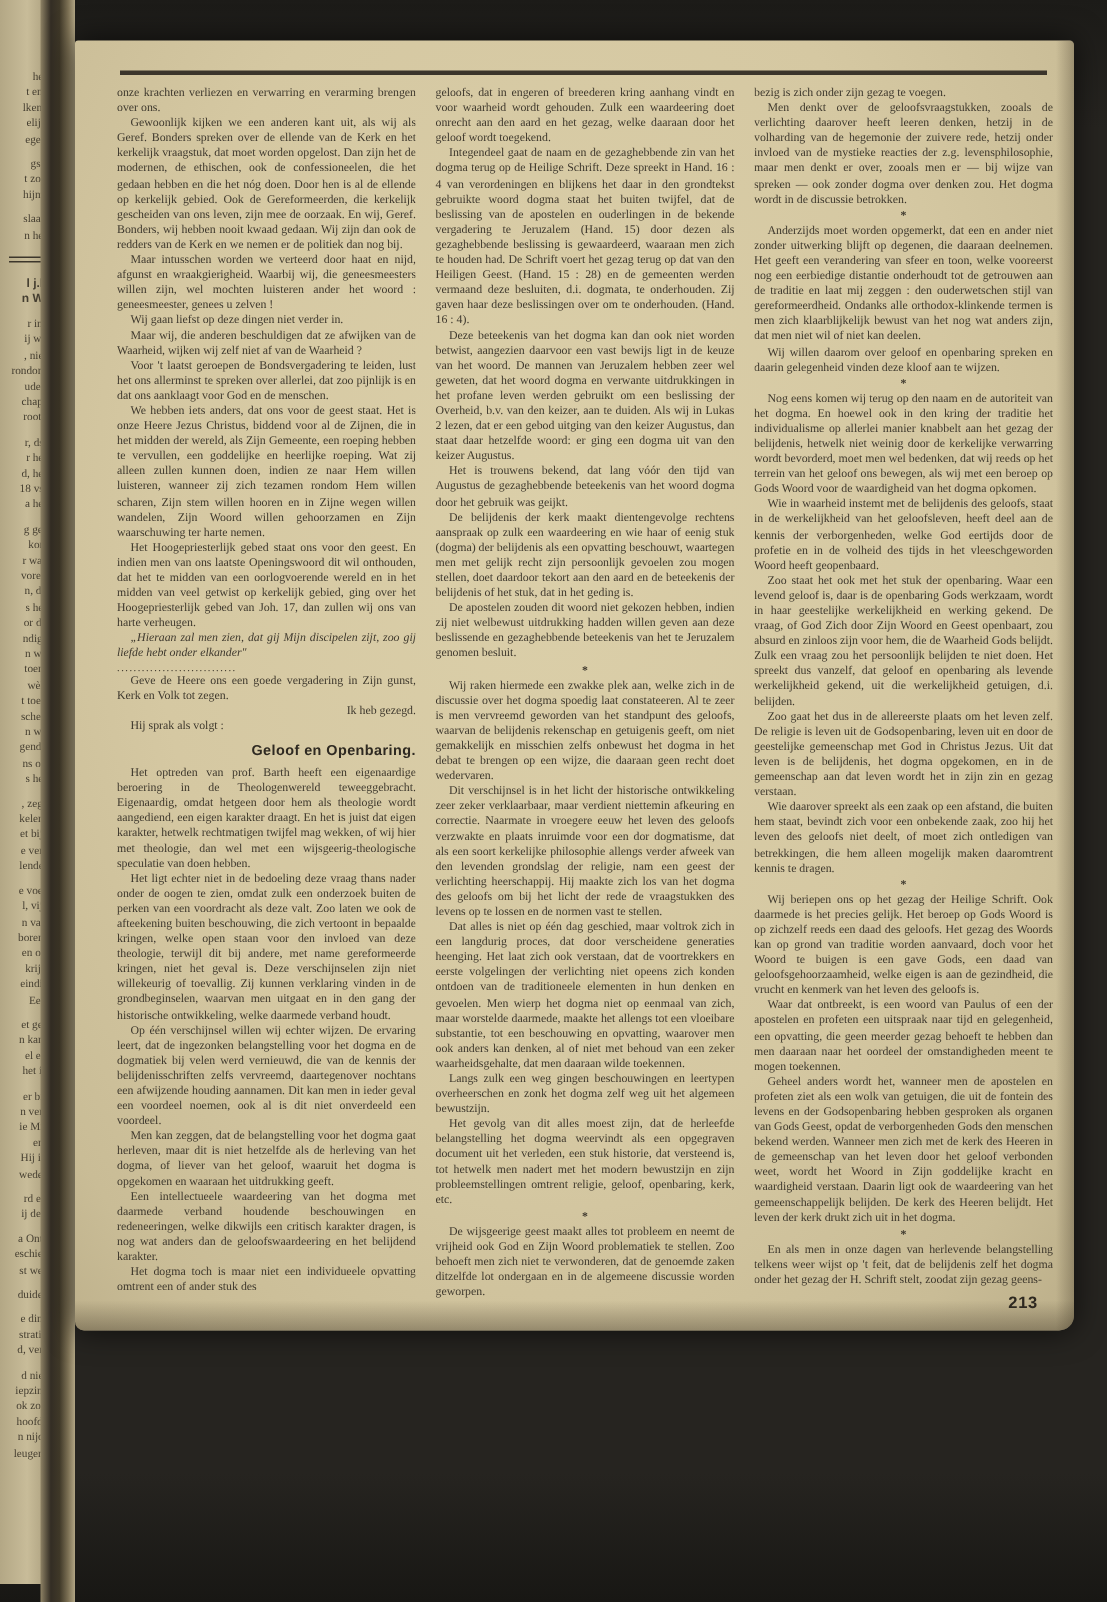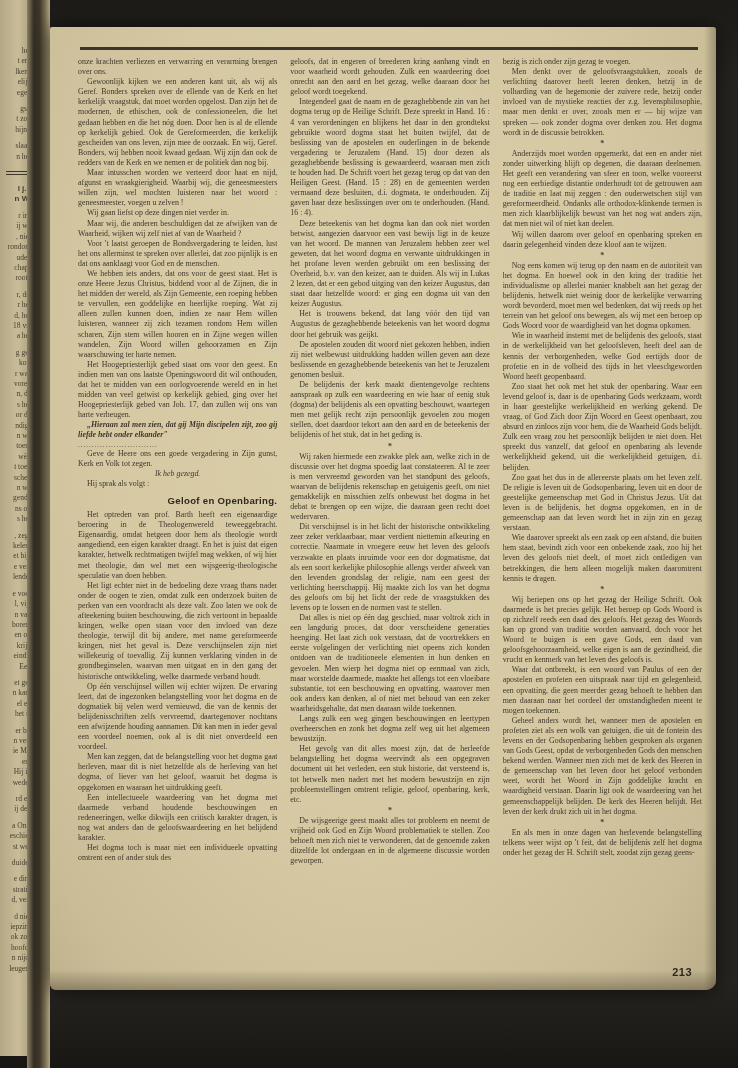--- a/index.html
+++ b/index.html
@@ -22,21 +22,21 @@
   .sliver-line.b{font-weight:bold;font-family:"Liberation Sans",sans-serif;font-size:8px;}
   .sliver-gap{height:6px;flex:none;}
   .sliver-rule{border-top:1px solid #3c362b;border-bottom:1px solid #3c362b;height:2px;margin:3px 0 3px 6px;}
   
   .spine{
     position:absolute;left:27px;top:0;width:23px;height:1068px;
     background:linear-gradient(90deg,#8e8265 0%,#332d24 30%,#3f3828 55%,#7c7054 80%,#b1a584 100%);
   }
   
   .main-page{
-    position:absolute;left:50px;top:27px;width:666px;height:963px;
+    position:absolute;left:50px;top:27px;width:666px;height:860px;
     background:radial-gradient(ellipse at 48% 38%,#dbcfa9 0%,#d5c8a2 55%,#c9bc96 85%,#bbae89 100%);
     border-radius:2px 3px 10px 6px;
     box-shadow:0 0 20px rgba(0,0,0,.65);
     overflow:hidden;
   }
   .main-page::after{
     content:"";position:absolute;left:0;right:0;bottom:0;height:20px;
     background:linear-gradient(180deg,rgba(60,50,35,0) 0%,rgba(55,46,32,.38) 100%);
     pointer-events:none;
   }
@@ -50,22 +50,22 @@
     background:#3b352b;
   }
   .columns{
     position:absolute;left:28px;right:14px;top:30px;bottom:6px;
     display:flex;gap:13px;
   }
   .tcol{flex:1 1 0;overflow:hidden;text-align:justify;color:#3e382d;
     font-size:7.9px;line-height:10.1px;hyphens:auto;-webkit-hyphens:auto;}
   .para{margin:0;text-indent:0;}
   .para.p{text-indent:9px;}
-  .para.quote{text-indent:9px;font-style:italic;font-weight:700;}
-  .para.right{text-align:center;font-style:italic;}
+  .para.quote{text-indent:9px;font-style:italic;font-weight:400;}
+  .para.right{text-align:right;}
   .colhead{
     margin:7px 0 4px;font-family:"Liberation Sans",sans-serif;
     font-weight:bold;font-size:9.6px;letter-spacing:.3px;color:#2e2921;text-align:right;
   }
   .star{height:11px;line-height:11px;text-align:center;font-weight:bold;color:#3e382d;}
   .dotsline{letter-spacing:1px;line-height:8px;font-size:7px;color:#4a4335;overflow:hidden;white-space:nowrap;}
   .pagenum{
     position:absolute;right:24px;bottom:12px;
     font-family:"Liberation Sans",sans-serif;font-weight:bold;
     font-size:11px;color:#2d2820;letter-spacing:.5px;
@@ -176,21 +176,21 @@
 </div>
 
 <div class="spine"></div>
 
 <div class="main-page">
   <div class="top-rule"></div>
   <div class="columns">
     <div class="tcol">
         <p class="para pni">onze krachten verliezen en verwarring en verarming brengen over ons.</p>
         <p class="para p">Gewoonlijk kijken we een anderen kant uit, als wij als Geref. Bonders spreken over de ellende van de Kerk en het kerkelijk vraagstuk, dat moet worden opgelost. Dan zijn het de modernen, de ethischen, ook de confessioneelen, die het gedaan hebben en die het nóg doen. Door hen is al de ellende op kerkelijk gebied. Ook de Gereformeerden, die kerkelijk gescheiden van ons leven, zijn mee de oorzaak. En wij, Geref. Bonders, wij hebben nooit kwaad gedaan. Wij zijn dan ook de redders van de Kerk en we nemen er de politiek dan nog bij.</p>
-        <p class="para p">Maar intusschen worden we verteerd door haat en nijd, afgunst en wraakgierigheid. Waarbij wij, die geneesmeesters willen zijn, wel mochten luisteren naar het woord : geneesmeester, voegen u zelven !</p>
+        <p class="para p">Maar intusschen worden we verteerd door haat en nijd, afgunst en wraakgierigheid. Waarbij wij, die geneesmeesters willen zijn, wel mochten luisteren ander het woord : geneesmeester, genees u zelven !</p>
         <p class="para p">Wij gaan liefst op deze dingen niet verder in.</p>
         <p class="para p">Maar wij, die anderen beschuldigen dat ze afwijken van de Waarheid, wijken wij zelf niet af van de Waarheid ?</p>
         <p class="para p">Voor 't laatst geroepen de Bondsvergadering te leiden, lust het ons allerminst te spreken over allerlei, dat zoo pijnlijk is en dat ons aanklaagt voor God en de menschen.</p>
         <p class="para p">We hebben iets anders, dat ons voor de geest staat. Het is onze Heere Jezus Christus, biddend voor al de Zijnen, die in het midden der wereld, als Zijn Gemeente, een roeping hebben te vervullen, een goddelijke en heerlijke roeping. Wat zij alleen zullen kunnen doen, indien ze naar Hem willen luisteren, wanneer zij zich tezamen rondom Hem willen scharen, Zijn stem willen hooren en in Zijne wegen willen wandelen, Zijn Woord willen gehoorzamen en Zijn waarschuwing ter harte nemen.</p>
         <p class="para p">Het Hoogepriesterlijk gebed staat ons voor den geest. En indien men van ons laatste Openingswoord dit wil onthouden, dat het te midden van een oorlogvoerende wereld en in het midden van veel getwist op kerkelijk gebied, ging over het Hoogepriesterlijk gebed van Joh. 17, dan zullen wij ons van harte verheugen.</p>
         <p class="para quote">„Hieraan zal men zien, dat gij Mijn discipelen zijt, zoo gij liefde hebt onder elkander"</p>
         <div class="dotsline">.............................</div>
         <p class="para p">Geve de Heere ons een goede vergadering in Zijn gunst, Kerk en Volk tot zegen.</p>
         <p class="para right">Ik heb gezegd.</p>
         <p class="para p">Hij sprak als volgt :</p>
@@ -200,22 +200,22 @@
         <p class="para p">Op één verschijnsel willen wij echter wijzen. De ervaring leert, dat de ingezonken belangstelling voor het dogma en de dogmatiek bij velen werd vernieuwd, die van de kennis der belijdenisschriften zelfs vervreemd, daartegenover nochtans een afwijzende houding aannamen. Dit kan men in ieder geval een voordeel noemen, ook al is dit niet onverdeeld een voordeel.</p>
         <p class="para p">Men kan zeggen, dat de belangstelling voor het dogma gaat herleven, maar dit is niet hetzelfde als de herleving van het dogma, of liever van het geloof, waaruit het dogma is opgekomen en waaraan het uitdrukking geeft.</p>
         <p class="para p">Een intellectueele waardeering van het dogma met daarmede verband houdende beschouwingen en redeneeringen, welke dikwijls een critisch karakter dragen, is nog wat anders dan de geloofswaardeering en het belijdend karakter.</p>
         <p class="para p">Het dogma toch is maar niet een individueele opvatting omtrent een of ander stuk des</p>
       </div>
     <div class="tcol">
         <p class="para pni">geloofs, dat in engeren of breederen kring aanhang vindt en voor waarheid wordt gehouden. Zulk een waardeering doet onrecht aan den aard en het gezag, welke daaraan door het geloof wordt toegekend.</p>
         <p class="para p">Integendeel gaat de naam en de gezaghebbende zin van het dogma terug op de Heilige Schrift. Deze spreekt in Hand. 16 : 4 van verordeningen en blijkens het daar in den grondtekst gebruikte woord dogma staat het buiten twijfel, dat de beslissing van de apostelen en ouderlingen in de bekende vergadering te Jeruzalem (Hand. 15) door dezen als gezaghebbende beslissing is gewaardeerd, waaraan men zich te houden had. De Schrift voert het gezag terug op dat van den Heiligen Geest. (Hand. 15 : 28) en de gemeenten werden vermaand deze besluiten, d.i. dogmata, te onderhouden. Zij gaven haar deze beslissingen over om te onderhouden. (Hand. 16 : 4).</p>
         <p class="para p">Deze beteekenis van het dogma kan dan ook niet worden betwist, aangezien daarvoor een vast bewijs ligt in de keuze van het woord. De mannen van Jeruzalem hebben zeer wel geweten, dat het woord dogma en verwante uitdrukkingen in het profane leven werden gebruikt om een beslissing der Overheid, b.v. van den keizer, aan te duiden. Als wij in Lukas 2 lezen, dat er een gebod uitging van den keizer Augustus, dan staat daar hetzelfde woord: er ging een dogma uit van den keizer Augustus.</p>
         <p class="para p">Het is trouwens bekend, dat lang vóór den tijd van Augustus de gezaghebbende beteekenis van het woord dogma door het gebruik was geijkt.</p>
+        <p class="para p">De belijdenis der kerk maakt dientengevolge rechtens aanspraak op zulk een waardeering en wie haar of eenig stuk (dogma) der belijdenis als een opvatting beschouwt, waartegen men met gelijk recht zijn persoonlijk gevoelen zou mogen stellen, doet daardoor tekort aan den aard en de beteekenis der belijdenis of het stuk, dat in het geding is.</p>
         <p class="para p">De apostelen zouden dit woord niet gekozen hebben, indien zij niet welbewust uitdrukking hadden willen geven aan deze beslissende en gezaghebbende beteekenis van het te Jeruzalem genomen besluit.</p>
-        <p class="para p">De belijdenis der kerk maakt dientengevolge rechtens aanspraak op zulk een waardeering en wie haar of eenig stuk (dogma) der belijdenis als een opvatting beschouwt, waartegen men met gelijk recht zijn persoonlijk gevoelen zou mogen stellen, doet daardoor tekort aan den aard en de beteekenis der belijdenis of het stuk, dat in het geding is.</p>
         <div class="star">*</div>
         <p class="para p">Wij raken hiermede een zwakke plek aan, welke zich in de discussie over het dogma spoedig laat constateeren. Al te zeer is men vervreemd geworden van het standpunt des geloofs, waarvan de belijdenis rekenschap en getuigenis geeft, om niet gemakkelijk en misschien zelfs onbewust het dogma in het debat te brengen op een wijze, die daaraan geen recht doet wedervaren.</p>
         <p class="para p">Dit verschijnsel is in het licht der historische ontwikkeling zeer zeker verklaarbaar, maar verdient niettemin afkeuring en correctie. Naarmate in vroegere eeuw het leven des geloofs verzwakte en plaats inruimde voor een dor dogmatisme, dat als een soort kerkelijke philosophie allengs verder afweek van den levenden grondslag der religie, nam een geest der verlichting heerschappij. Hij maakte zich los van het dogma des geloofs om bij het licht der rede de vraagstukken des levens op te lossen en de normen vast te stellen.</p>
         <p class="para p">Dat alles is niet op één dag geschied, maar voltrok zich in een langdurig proces, dat door verscheidene generaties heenging. Het laat zich ook verstaan, dat de voortrekkers en eerste volgelingen der verlichting niet opeens zich konden ontdoen van de traditioneele elementen in hun denken en gevoelen. Men wierp het dogma niet op eenmaal van zich, maar worstelde daarmede, maakte het allengs tot een vloeibare substantie, tot een beschouwing en opvatting, waarover men ook anders kan denken, al of niet met behoud van een zeker waarheidsgehalte, dat men daaraan wilde toekennen.</p>
         <p class="para p">Langs zulk een weg gingen beschouwingen en leertypen overheerschen en zonk het dogma zelf weg uit het algemeen bewustzijn.</p>
         <p class="para p">Het gevolg van dit alles moest zijn, dat de herleefde belangstelling het dogma weervindt als een opgegraven document uit het verleden, een stuk historie, dat versteend is, tot hetwelk men nadert met het modern bewustzijn en zijn probleemstellingen omtrent religie, geloof, openbaring, kerk, etc.</p>
         <div class="star">*</div>
         <p class="para p">De wijsgeerige geest maakt alles tot probleem en neemt de vrijheid ook God en Zijn Woord problematiek te stellen. Zoo behoeft men zich niet te verwonderen, dat de genoemde zaken ditzelfde lot ondergaan en in de algemeene discussie worden geworpen.</p>
       </div>
     <div class="tcol">

